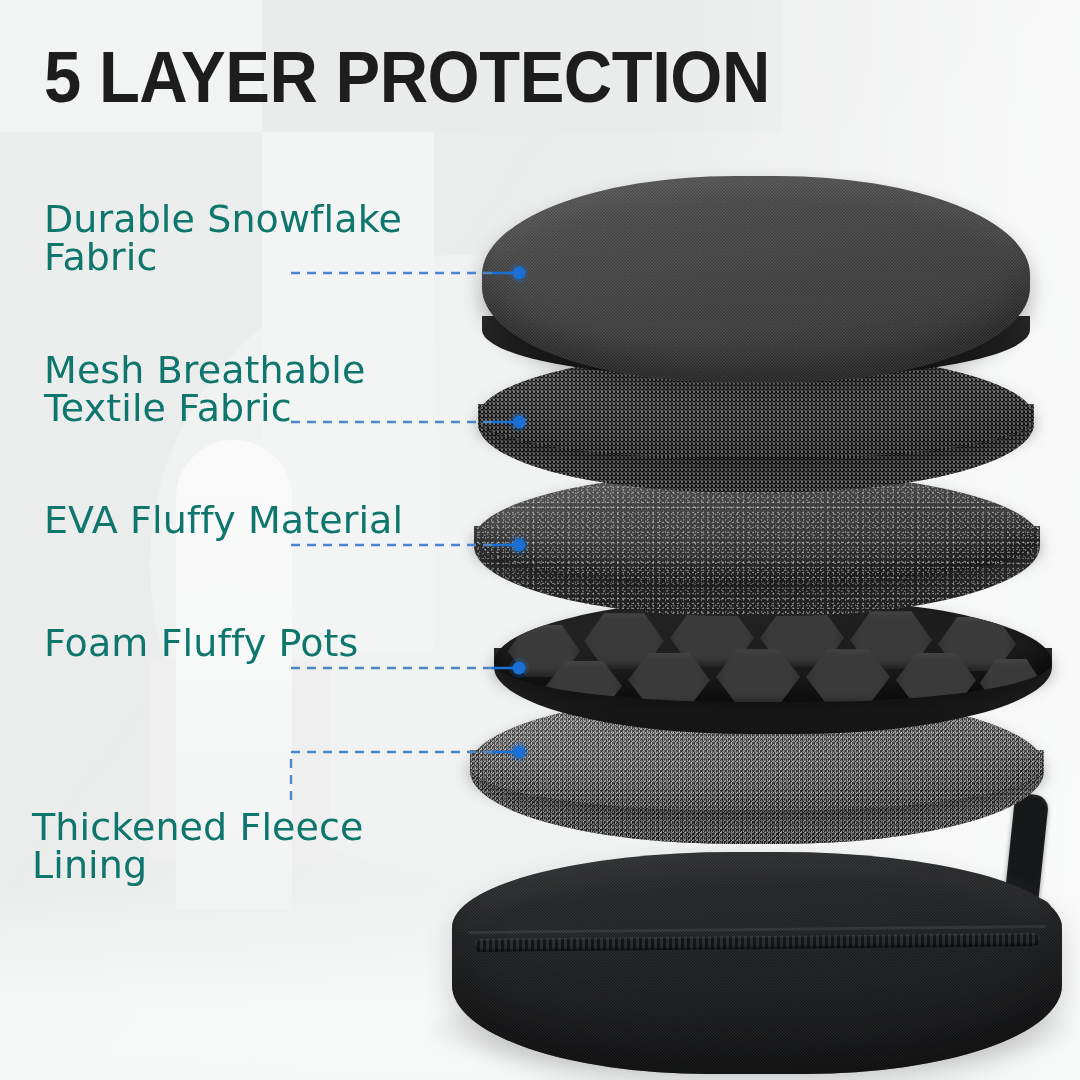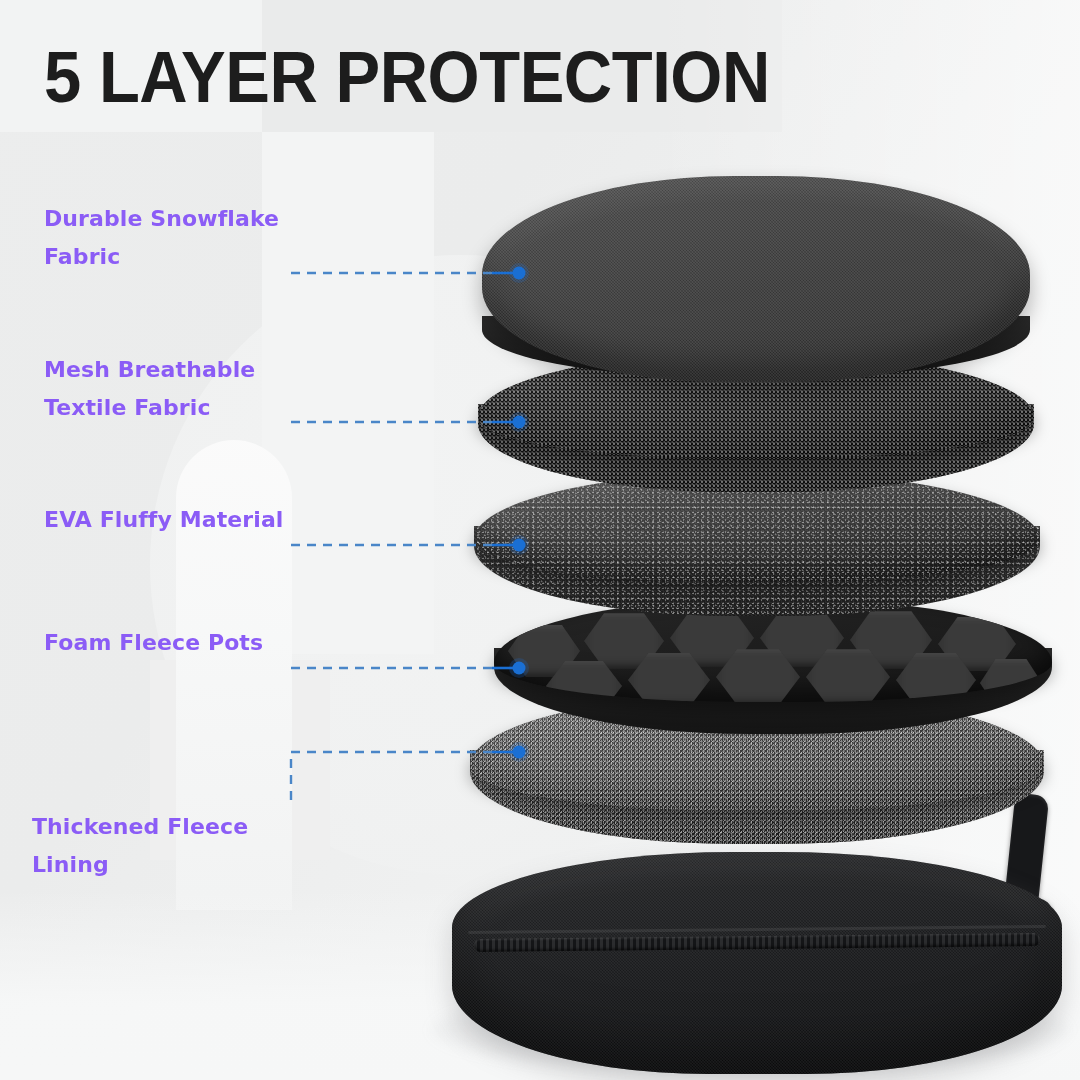--- a/index.html
+++ b/index.html
@@ -39,24 +39,24 @@
     transform:scaleX(.93);
     transform-origin:left top;
     color:#1d1d1d;
     white-space:nowrap;
   }
 
   
   .label{
     position:absolute;
     font-family:"DejaVu Sans", sans-serif;
-    font-weight:700;
-    font-size:22px;
+    font-weight:400;
+    font-size:38px;
     line-height:38px;
-    color:#8b5cf6;
+    color:#0f766e;
     letter-spacing:.1px;
     white-space:pre-line;
   }
 
   
   .leader-svg{position:absolute;left:0;top:0;width:1080px;height:1080px;pointer-events:none;}
 
   
   .stack{position:absolute;left:0;top:0;width:1080px;height:1080px;}
 
@@ -274,17 +274,17 @@
         <circle cx="519" cy="752" r="10" fill="#1a6fd4" opacity="0.22"></circle>
         <circle cx="519" cy="752" r="6.5" fill="#1a6fd4"></circle>
       </g>
   </svg>
 
   <div class="label" style="left:44px;top:200px;">Durable Snowflake
 Fabric</div>
   <div class="label" style="left:44px;top:501px;">EVA Fluffy Material</div>
   <div class="label" style="left:44px;top:351px;">Mesh Breathable
 Textile Fabric</div>
-  <div class="label" style="left:44px;top:624px;">Foam Fleece Pots</div>
+  <div class="label" style="left:44px;top:624px;">Foam Fluffy Pots</div>
   <div class="label" style="left:32px;top:808px;">Thickened Fleece
 Lining</div>
 
 </div>
 
 </body></html>

